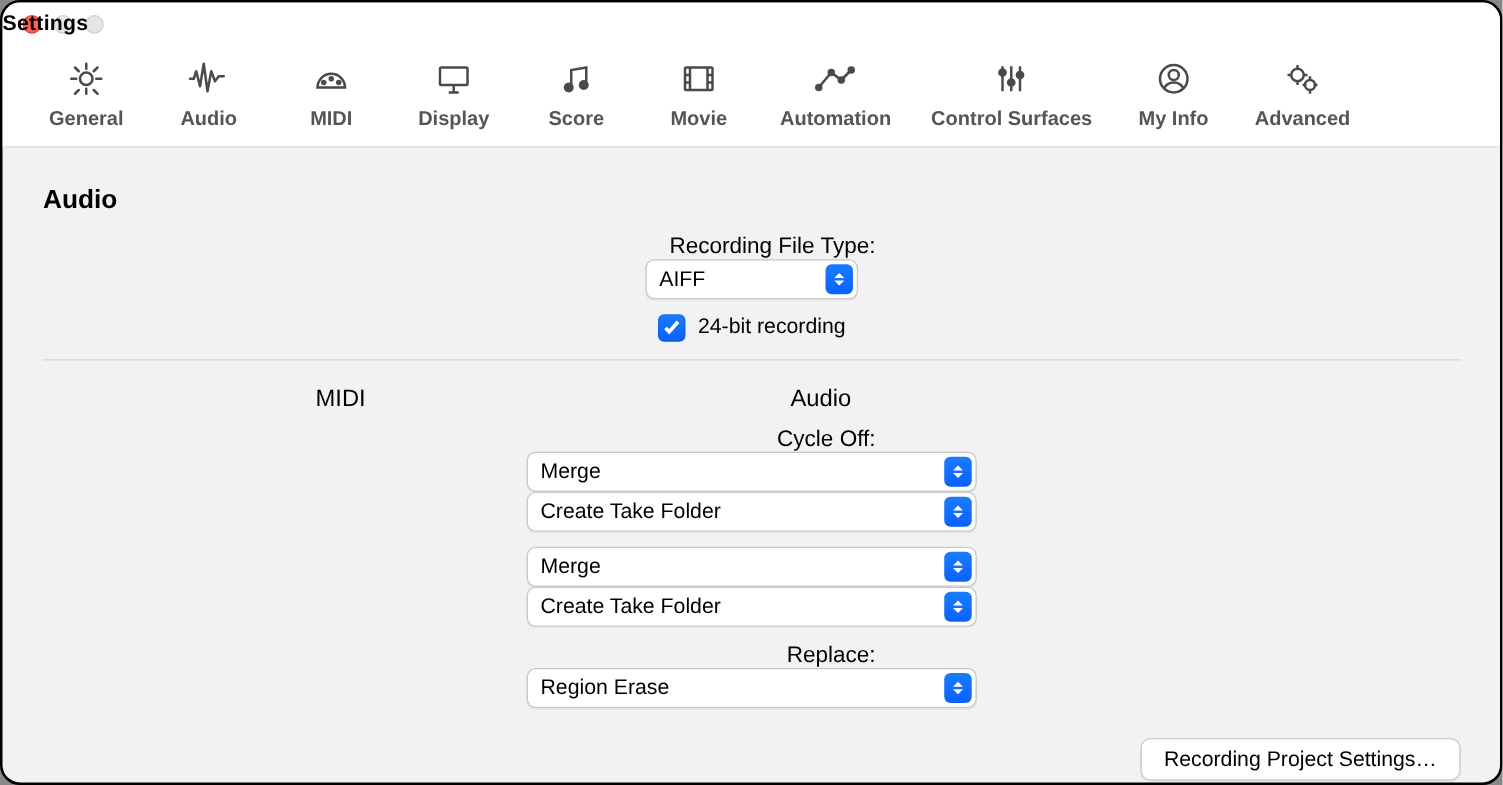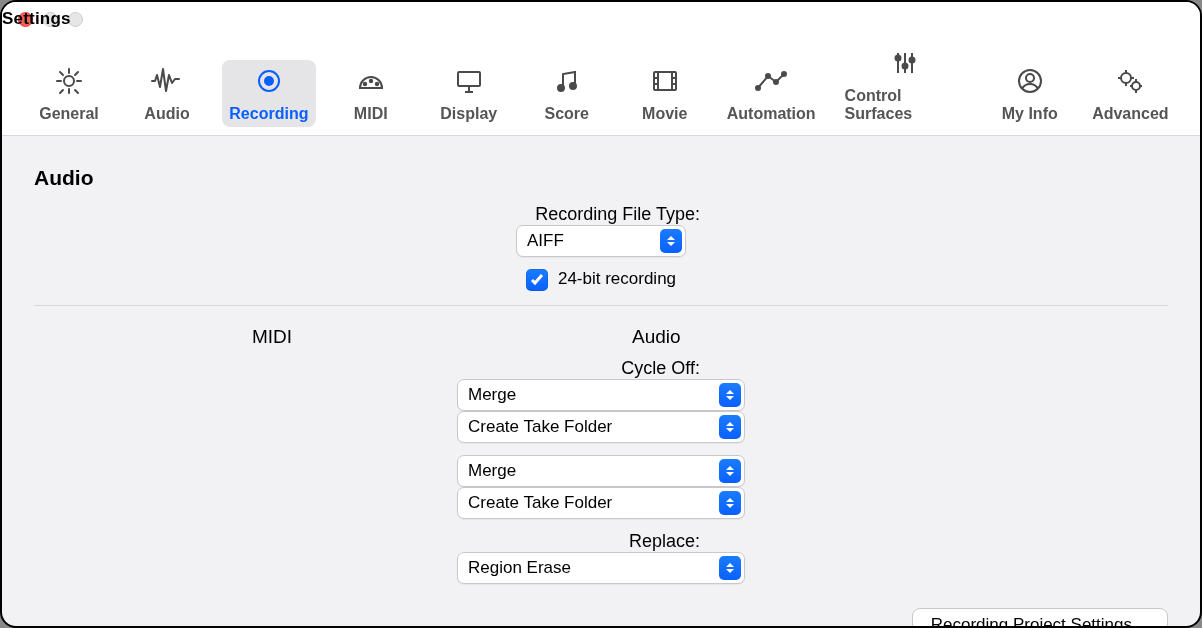--- a/index.html
+++ b/index.html
@@ -111,21 +111,21 @@
     background:linear-gradient(180deg,var(--select-blue),var(--select-blue-dark));
     display:flex;flex-direction:column;align-items:center;justify-content:center;
     gap:2px;
   }
   .popup .knob::before,.popup .knob::after{
     content:"";width:0;height:0;border-left:4px solid transparent;border-right:4px solid transparent;
   }
   .popup .knob::before{border-bottom:4px solid #fff;}
   .popup .knob::after{border-top:4px solid #fff;}
   .popup.w-sm{width:170px;}
-  .popup.w-md{width:288px;}
+  .popup.w-md{width:360px;}
   .col-spacer{width:20px;}
   
   .checkbox{
     width:22px;height:22px;border-radius:5px;
     background:linear-gradient(180deg,var(--select-blue),var(--select-blue-dark));
     display:inline-flex;align-items:center;justify-content:center;
     margin-right:10px;
     box-shadow:inset 0 0 0 1px rgba(0,0,0,0.1);
   }
   .checkbox svg{width:14px;height:14px;stroke:#fff;stroke-width:3;fill:none;}
@@ -175,29 +175,20 @@
 
     <div class="tab">
       <span>
         <svg viewBox="0 0 36 30">
             <path d="M3 15h3l2-6 3 12 3-18 3 22 3-16 3 8 3-4h4" stroke-linejoin="round" stroke-linecap="round"></path>
           </svg>
       </span>
       <span class="tab-label">Audio</span>
     </div>
 
-    <div class="tab active">
-      <span>
-        <svg viewBox="0 0 36 30">
-            <circle cx="18" cy="15" r="10"></circle>
-            <circle class="fillable" cx="18" cy="15" r="4"></circle>
-          </svg>
-      </span>
-      <span class="tab-label">Recording</span>
-    </div>
 
     <div class="tab">
       <span>
         <svg viewBox="0 0 36 30">
             <path d="M7 22a11 11 0 0 1 22 0z"></path>
             <circle cx="12" cy="18" r="1.2" class="fillable"></circle>
             <circle cx="18" cy="15" r="1.2" class="fillable"></circle>
             <circle cx="24" cy="18" r="1.2" class="fillable"></circle>
           </svg>
       </span>

